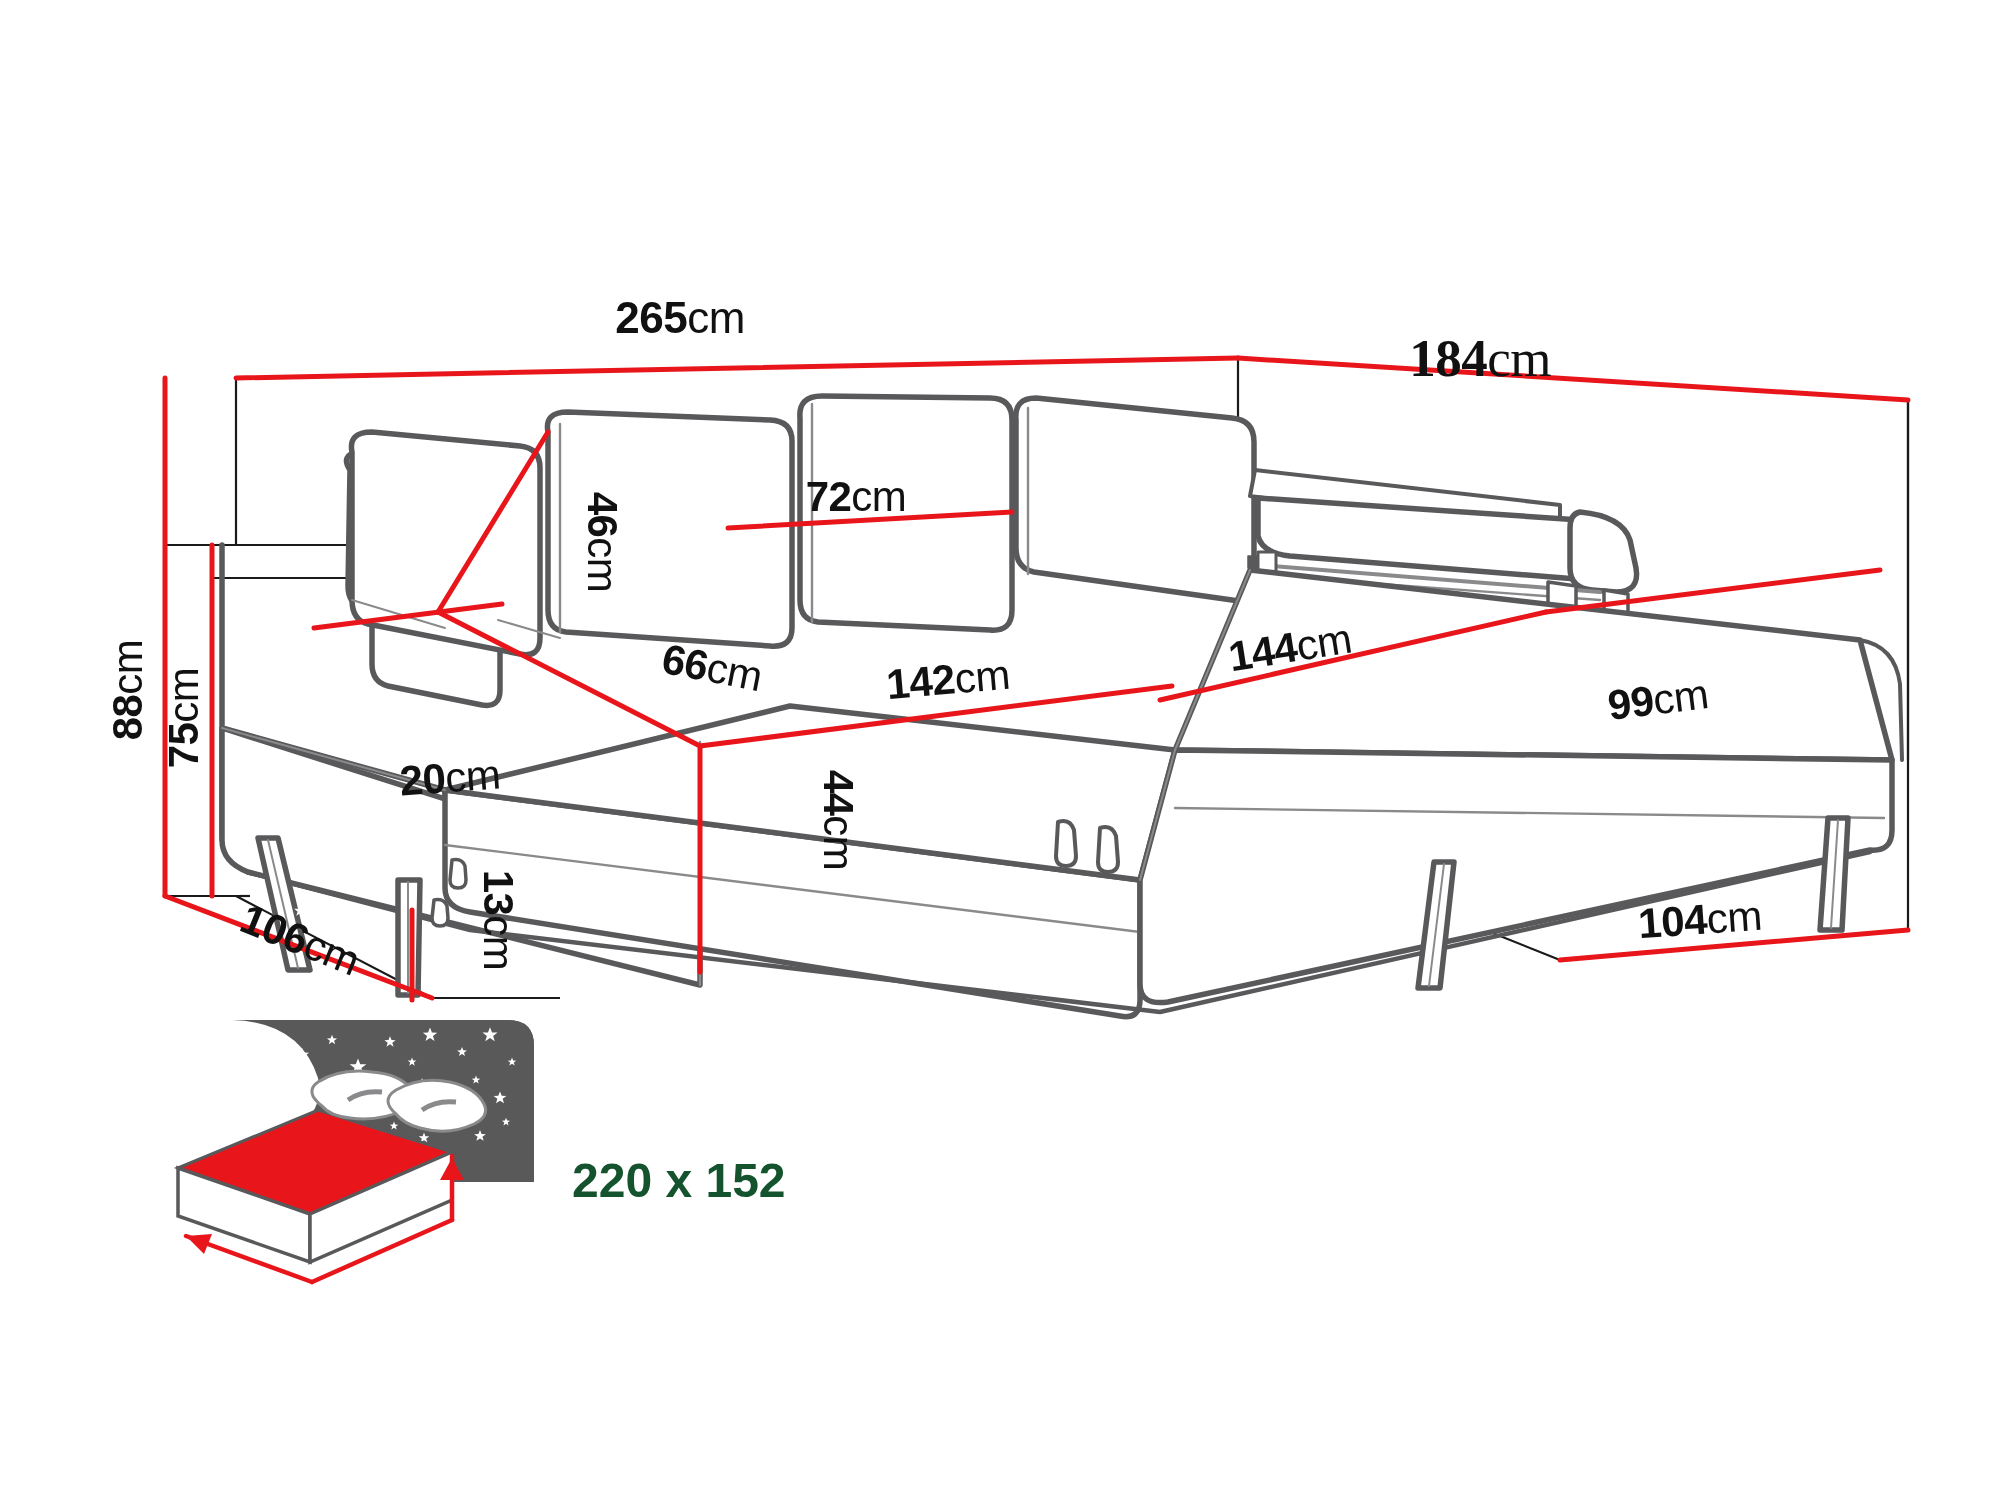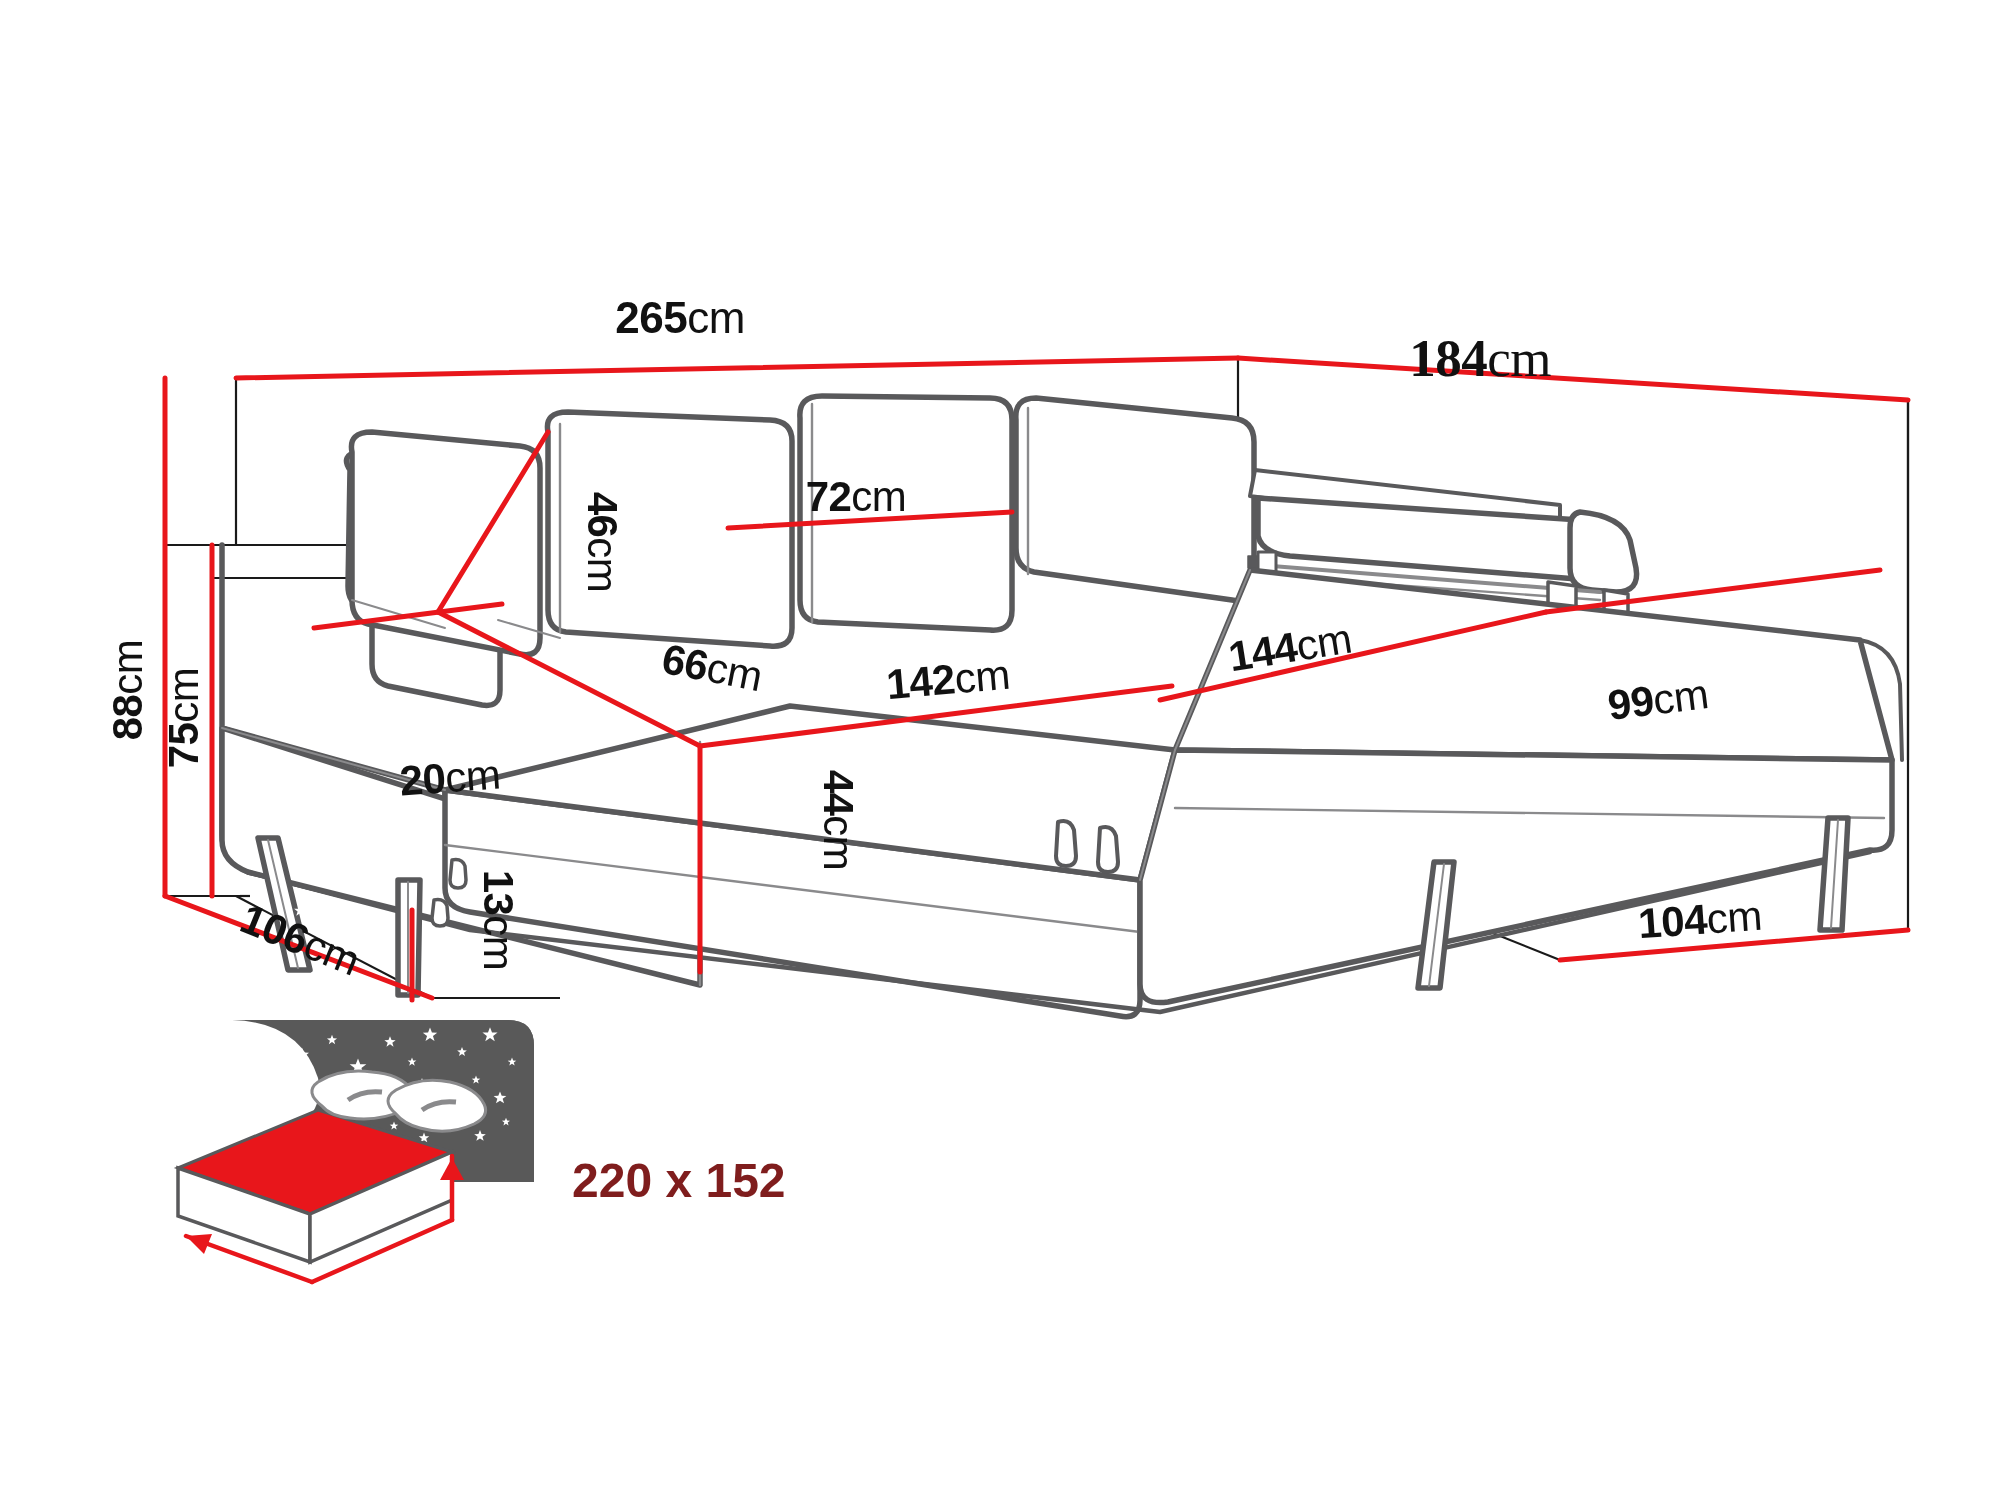--- a/index.html
+++ b/index.html
@@ -35,21 +35,21 @@
     letter-spacing: -0.5px;
     line-height: 1;
   }
   .dim-label .unit {
     font-weight: 400;
   }
   .mattress-label {
     position: absolute;
     font-family: "Liberation Sans", sans-serif;
     font-weight: 700;
-    color: #7f1d1d;
+    color: #14532d;
     white-space: nowrap;
     line-height: 1;
   }
 </style>
 </head>
 <body>
 
 <div id="diagram-root">
 
   <svg id="sofa-svg" viewBox="0 0 2000 1500" xmlns="http://www.w3.org/2000/svg">

